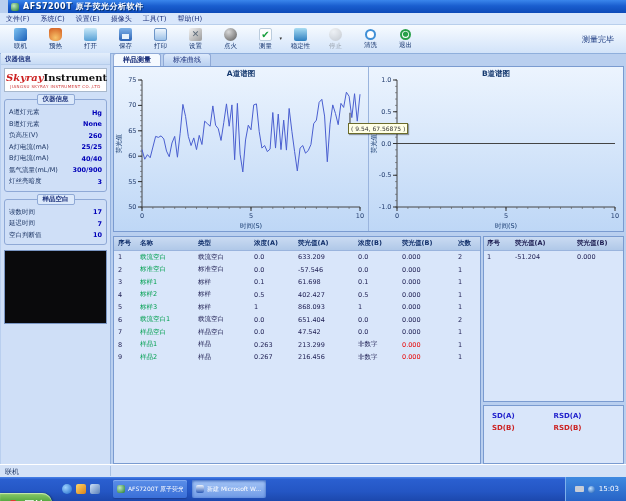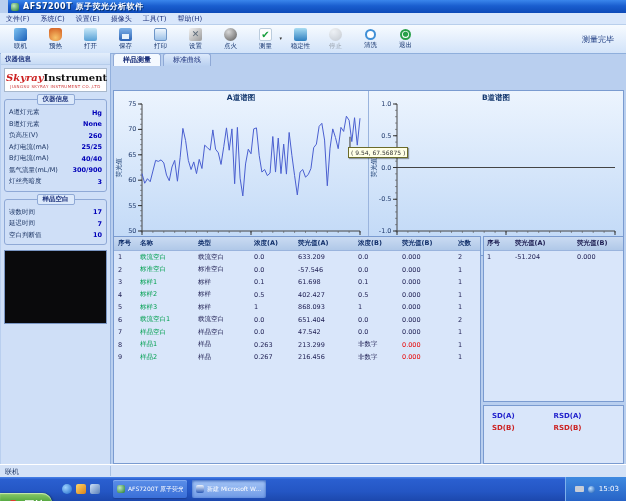--- a/index.html
+++ b/index.html
@@ -60,21 +60,21 @@
   .g-value{color:#0000b8;font-weight:bold;white-space:nowrap;}
   .camera-box{margin:5px 3px;height:72px;background:#0a0a0c;border:1px solid #7a96c4;}
   
   .tabs{position:absolute;left:113px;top:53px;right:2px;height:13px;display:flex;gap:2px;align-items:flex-end;}
   .tab{padding:1px 9px 1px;font-size:7px;color:#1a2f7a;background:linear-gradient(180deg,#dce9fb,#b9d0f0);
     border:1px solid #8fa9d6;border-bottom:none;border-radius:3px 3px 0 0;margin-top:20px;}
   .tab.active{background:#f4f9ff;font-weight:bold;}
   
   .charts-panel{position:absolute;left:113px;top:66px;right:2px;height:166px;
     border:1px solid #7a9bd0;background:linear-gradient(180deg,#ecf4fe 0%,#bed7f6 100%);
-    display:flex;box-sizing:border-box;margin-top:24px;}
+    display:flex;box-sizing:border-box;}
   .chart-slot{width:50%;height:100%;position:relative;}
   .chart-slot.first{border-right:1px solid #9ab4dd;}
   .cursor-tip{position:absolute;left:234px;top:56px;background:#ffffe6;border:1px solid #6b6b2a;
     font-size:6px;padding:0 2px;height:9px;line-height:9px;color:#333;white-space:nowrap;
     box-shadow:1px 1px 1px rgba(0,0,0,.35);z-index:5;}
   
   .sample-panel{position:absolute;left:113px;top:236px;width:368px;bottom:37px;
     border:1px solid #7a9bd0;background:#d9e6fa;overflow:hidden;box-sizing:border-box;}
   .trow{display:grid;grid-template-columns:22px 58px 56px 44px 60px 44px 56px 24px;
     font-size:6.5px;height:12.5px;align-items:center;padding-left:2px;color:#1c1c50;}

